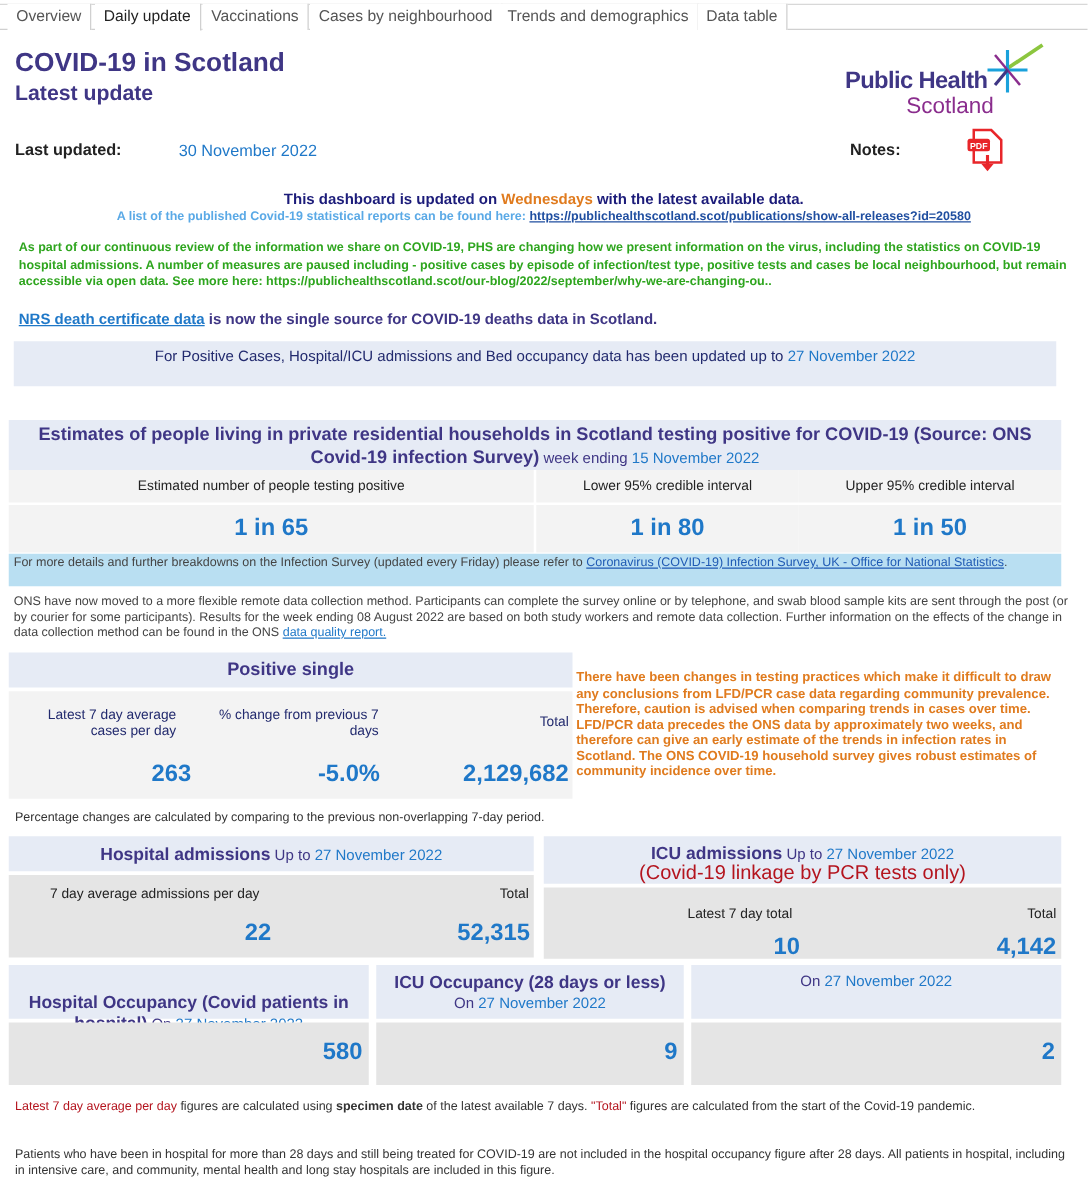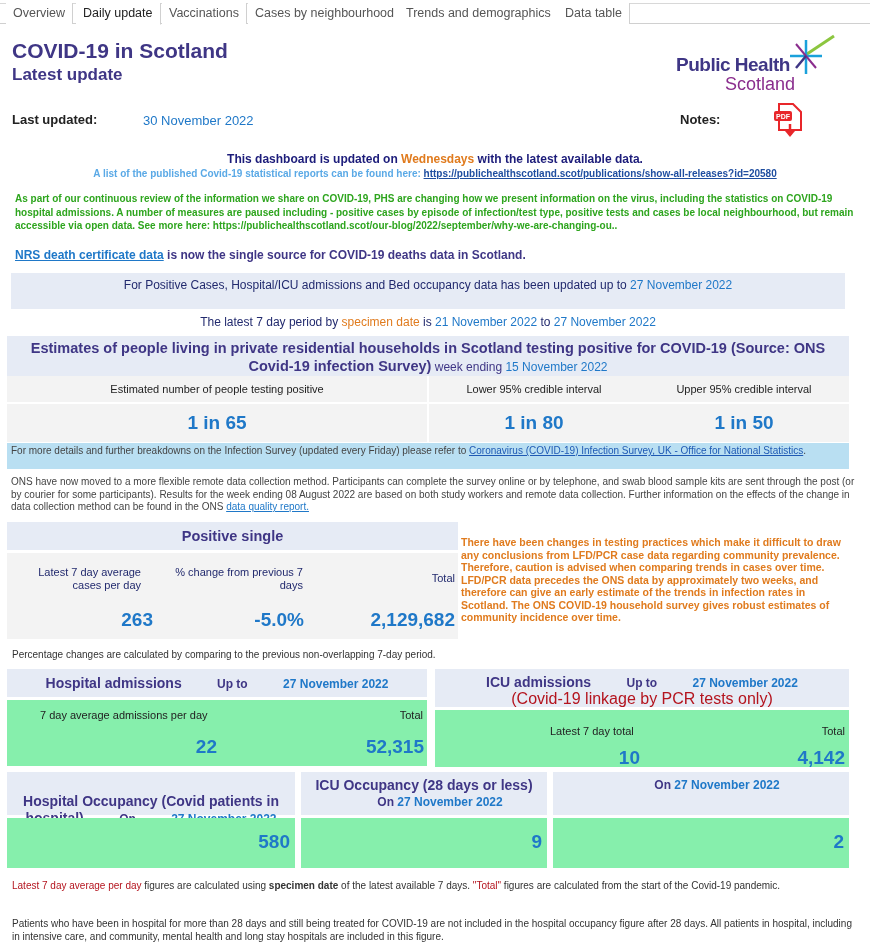--- a/index.html
+++ b/index.html
@@ -65,22 +65,22 @@
   .pc-head { left: 7px; top: 522px; width: 451px; height: 28px; background: #e6ebf5; text-align: center; font-size: 14.5px; font-weight: bold; color: #3f3685; line-height: 28px; }
   .pc-body { left: 7px; top: 553px; width: 451px; height: 86px; background: #f3f3f3; }
   .pc-lbl { position: absolute; font-size: 11px; color: #222a6e; text-align: right; line-height: 13px; }
   .pc-val { position: absolute; font-size: 19px; font-weight: bold; color: #1f78c8; text-align: right; }
 
   .warn { left: 461px; top: 536px; width: 390px; font-size: 10.5px; font-weight: bold; color: #e07b1e; line-height: 12.5px; }
 
   .pct-note { left: 12px; top: 649px; font-size: 10px; color: #333; }
 
   .box-head { background: #e6ebf5; text-align: center; color: #3f3685; font-weight: bold; font-size: 14px; }
-  .box-head .small { font-size: 12px; font-weight: bold; margin-left: 32px; }
-  .box-body { background: #86efac; }
+  .box-head .small { font-size: 12px; font-weight: normal; }
+  .box-body { background: #e5e5e5; }
   .sub-lbl { position: absolute; font-size: 11px; color: #222; }
   .big-val { position: absolute; font-size: 19px; font-weight: bold; color: #1f78c8; }
 
   .note1 { left: 12px; top: 880px; width: 850px; font-size: 10px; color: #333; line-height: 12.5px; }
   .note1 .red { color: #b4141e; }
   .note2 { left: 12px; top: 918px; width: 850px; font-size: 10px; color: #333; line-height: 12.5px; }
 </style>
 </head>
 <body>
 
@@ -128,21 +128,20 @@
 <div class="abs reports-line">
   <span>A list of the published Covid-19 statistical reports can be found here: </span><a>https://publichealthscotland.scot/publications/show-all-releases?id=20580</a>
 </div>
 <div class="abs green-para">As part of our continuous review of the information we share on COVID-19, PHS are changing how we present information on the virus, including the statistics on COVID-19 hospital admissions. A number of measures are paused including - positive cases by episode of infection/test type, positive tests and cases be local neighbourhood, but remain accessible via open data.  See more here: https://publichealthscotland.scot/our-blog/2022/september/why-we-are-changing-ou..</div>
 <div class="abs nrs-line">
   <a>NRS death certificate data</a><span> is now the single source for COVID-19 deaths data in Scotland.</span>
 </div>
 
 <div class="abs date-box">
   <div class="l1"><span>For Positive Cases, Hospital/ICU admissions and Bed occupancy data has been updated up to </span><span class="blue">27 November 2022</span></div>
-  <div class="l2"><span>The latest 7 day period by </span><span class="orange">specimen date</span><span> is </span><span class="blue">21 November 2022</span><span> to </span><span class="blue">27 November 2022</span></div>
 </div>
 
 <div class="abs ons-head">
   <span>Estimates of people living in private residential households in Scotland testing positive for COVID-19 (Source: ONS Covid-19 infection Survey)</span><span class="small"> week ending </span><span class="small blue">15 November 2022</span>
 </div>
 <div class="abs ons-cell ons-hdr" style="left:7px;top:376px;width:420px;height:26px;">Estimated number of people testing positive</div>
 <div class="abs ons-cell ons-hdr" style="left:429px;top:376px;width:210px;height:26px;">Lower 95% credible interval</div>
 <div class="abs ons-cell ons-hdr" style="left:639px;top:376px;width:210px;height:26px;">Upper 95% credible interval</div>
 <div class="abs ons-cell ons-val" style="left:7px;top:404px;width:420px;height:38px;">1 in 65</div>
 <div class="abs ons-cell ons-val" style="left:429px;top:404px;width:210px;height:38px;">1 in 80</div>

